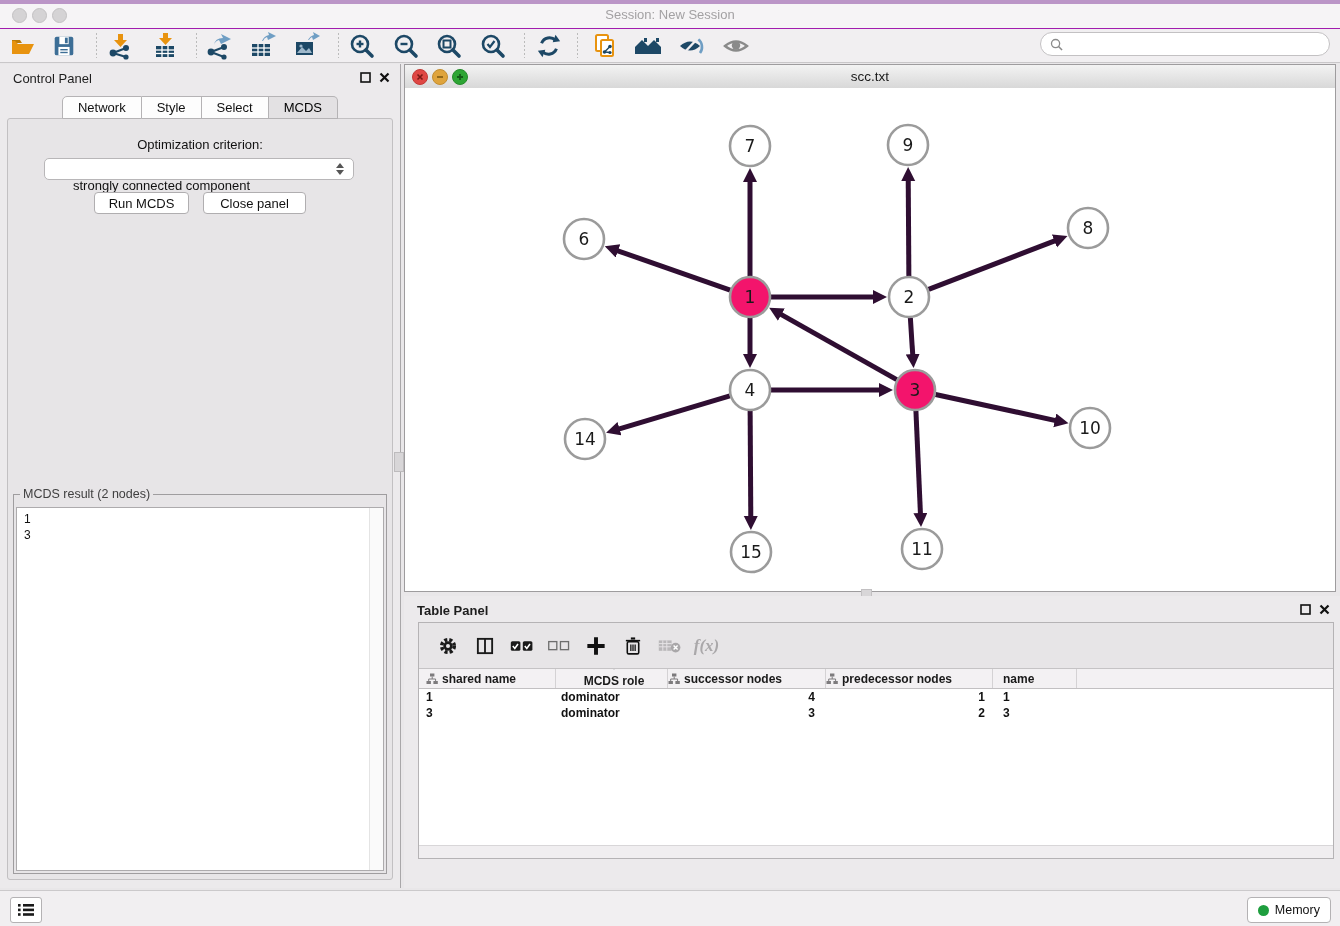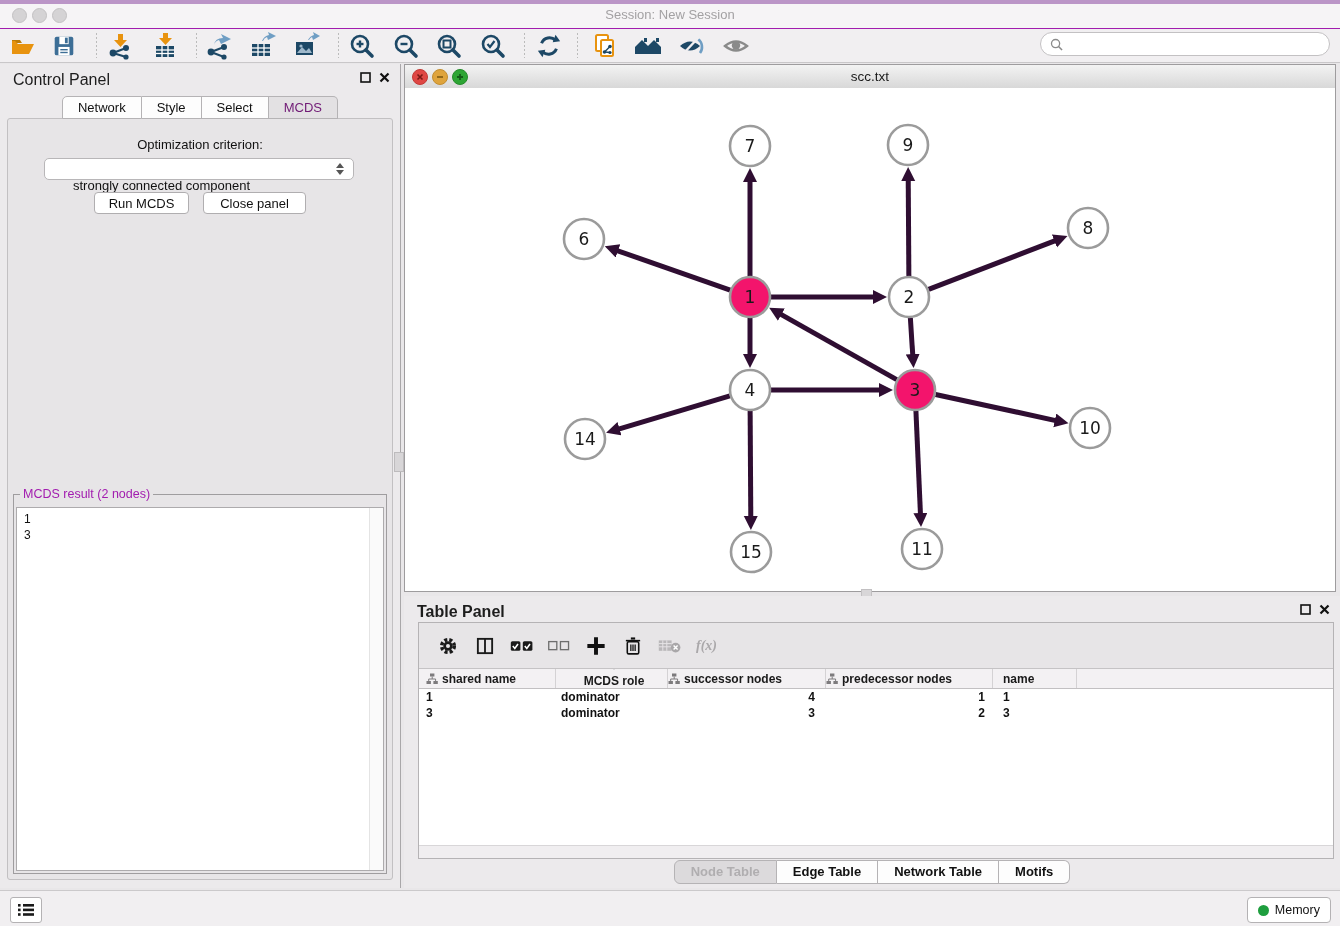--- a/index.html
+++ b/index.html
@@ -20,41 +20,41 @@
   .tbtn{position:absolute;top:2px;width:34px;height:29px;display:flex;align-items:center;
         justify-content:center;cursor:default;}
   .tsep{position:absolute;top:4px;width:1px;height:25px;
         background:repeating-linear-gradient(#bbb 0 2px,transparent 2px 4px);}
   .searchbox{position:absolute;top:3px;right:10px;width:290px;height:24px;background:#fff;
              border:1px solid #c3c1c3;border-radius:13px;display:flex;align-items:center;padding-left:9px;box-sizing:border-box;}
   .searchbox input{border:none;outline:none;flex:1;font-size:12px;background:transparent;margin-left:4px;font-family:inherit;}
   
   .cpanel{position:absolute;left:0;top:64px;width:400px;height:824px;background:#eceaec;}
   .panel-head{position:absolute;left:0;top:0;width:100%;height:30px;}
-  .panel-title{position:absolute;left:13px;top:7px;font-size:16px;color:#1d1d1d;}
+  .panel-title{position:absolute;left:13px;top:7px;font-size:13px;color:#1d1d1d;}
   .ph-icons{position:absolute;right:10px;top:8px;display:flex;gap:8px;align-items:center;}
   .cp-inner{position:absolute;left:7px;top:54px;width:384px;height:760px;background:#e7e5e7;
             border:1px solid #c2c0c2;border-radius:3px;}
   .tabs-row{position:absolute;top:32px;left:0;width:100%;display:flex;justify-content:center;z-index:3;}
   .tab{height:21px;line-height:21px;padding:0 15px;font-size:13px;background:#fdfdfd;
        border:1px solid #b5b3b5;border-left:none;color:#111;}
   .tab:first-child{border-left:1px solid #b5b3b5;border-radius:5px 0 0 0;}
   .tab:last-child{border-radius:0 5px 0 0;}
-  .tab.sel{background:#e3e1e3;color:#701a75;}
+  .tab.sel{background:#e3e1e3;color:#000000;}
   .opt-label{position:absolute;top:73px;left:0;width:100%;text-align:center;font-size:13px;color:#111;}
   .dropdown{position:absolute;top:94px;left:44px;width:310px;height:22px;background:#fff;
             border:1px solid #b8b6b8;border-radius:5px;display:flex;align-items:center;box-sizing:border-box;}
   .dropdown .dval{flex:1;font-size:13px;padding-left:28px;color:#111;margin-top:32px;}
   .dd-arrows{width:18px;display:flex;flex-direction:column;align-items:center;gap:2px;margin-right:4px;}
   .arr-up{width:0;height:0;border-left:4px solid transparent;border-right:4px solid transparent;border-bottom:5px solid #555;}
   .arr-dn{width:0;height:0;border-left:4px solid transparent;border-right:4px solid transparent;border-top:5px solid #555;}
   .cp-btn{position:absolute;top:128px;height:22px;background:#fff;border:1px solid #b0aeb0;
           border-radius:4px;font-size:13px;color:#111;display:flex;align-items:center;justify-content:center;box-sizing:border-box;}
   .fieldset{position:absolute;left:13px;top:430px;width:372px;height:378px;border:1px solid #9f9d9f;}
-  .fs-legend{position:absolute;left:6px;top:-8px;background:#e7e5e7;padding:0 3px;font-size:12.5px;color:#a21caf;}
+  .fs-legend{position:absolute;left:6px;top:-8px;background:#e7e5e7;padding:0 3px;font-size:12.5px;color:#404040;}
   .fs-box{position:absolute;left:2px;top:12px;right:2px;bottom:2px;background:#fff;border:1px solid #adabad;overflow:hidden;}
   .fs-line{font-size:12px;color:#111;padding-left:7px;line-height:16px;}
   .fs-scroll{position:absolute;right:0;top:0;width:13px;height:100%;background:#fafafa;border-left:1px solid #e4e4e4;}
   
   .netwin{position:absolute;left:404px;top:64px;width:932px;height:528px;background:#fff;
           border:1px solid #9e9c9e;box-sizing:border-box;}
   .net-titlebar{position:absolute;left:0;top:0;width:100%;height:23px;
                 background:linear-gradient(#f3f3f3,#d8d8d8);border-bottom:1px solid #aaa;}
   .traffic{position:absolute;top:4px;width:14px;height:14px;border-radius:50%;display:flex;
            align-items:center;justify-content:center;}
@@ -63,21 +63,21 @@
   
   .vdivider{position:absolute;left:400px;top:64px;width:1px;height:824px;background:#a9a7a9;}
   .vgrip{position:absolute;left:394px;top:452px;width:8px;height:18px;background:#d8d6d8;border:1px solid #bdbbbd;}
   .hgrip{position:absolute;left:861px;top:589px;width:9px;height:6px;background:#d8d6d8;border:1px solid #c2c0c2;}
   
   .tpanel{position:absolute;left:404px;top:596px;width:936px;height:292px;background:#eceaec;font-weight:bold;}
   .tframe{position:absolute;left:14px;top:26px;width:914px;height:235px;border:1px solid #b5b3b5;background:#fff;}
   .t-toolbar{position:absolute;left:0;top:0;width:100%;height:45px;background:#e7e5e7;border-bottom:1px solid #c5c3c5;
              display:flex;align-items:center;}
   .tt-btn{width:37px;height:36px;display:flex;align-items:center;justify-content:center;}
-  .fx{font-family:"Liberation Serif",serif;font-style:italic;font-size:14px;color:#aaa8aa;}
+  .fx{font-family:"Liberation Serif",serif;font-style:italic;font-size:17px;color:#aaa8aa;}
   .tgrid{position:absolute;left:0;top:46px;width:100%;bottom:12px;background:#fff;overflow:hidden;}
   .thead{display:flex;height:19px;background:#f3f1f3;border-bottom:1px solid #c2c0c2;}
   .th{display:flex;align-items:center;justify-content:flex-start;gap:4px;font-size:12px;color:#1a1a1a;
       border-right:1px solid #d4d2d4;box-sizing:border-box;height:19px;}
   .trow{display:flex;height:16px;align-items:center;}
   .td{font-size:12px;color:#111;box-sizing:border-box;white-space:nowrap;overflow:hidden;}
   .c0{width:137px;padding-left:7px;}
   .c1{width:112px;padding-left:5px;flex-direction:column;}
   .c2{width:158px;text-align:right;padding-right:11px;}
   .c3{width:167px;text-align:right;padding-right:8px;}
@@ -523,26 +523,20 @@
               <div class="td c0">3</div>
               <div class="td c1">dominator</div>
               <div class="td c2">3</div>
               <div class="td c3">2</div>
               <div class="td c4">3</div>
             </div>
           </div>
       </div>
       <div class="hscroll"></div>
     </div>
-    <div class="ttabs">
-      <div class="ttab sel">Node Table</div>
-      <div class="ttab">Edge Table</div>
-      <div class="ttab">Network Table</div>
-      <div class="ttab">Motifs</div>
-    </div>
   </div>
 
   <div class="statusbar">
     <div class="sb-left">
       <svg width="16" height="14" viewBox="0 0 16 14">
         <rect x="0" y="1" width="2.6" height="2.6" fill="#1a1a1a"></rect>
           <rect x="5" y="1" width="11" height="2.6" fill="#1a1a1a"></rect>
         <rect x="0" y="5.6" width="2.6" height="2.6" fill="#1a1a1a"></rect>
           <rect x="5" y="5.6" width="11" height="2.6" fill="#1a1a1a"></rect>
         <rect x="0" y="10.2" width="2.6" height="2.6" fill="#1a1a1a"></rect>

